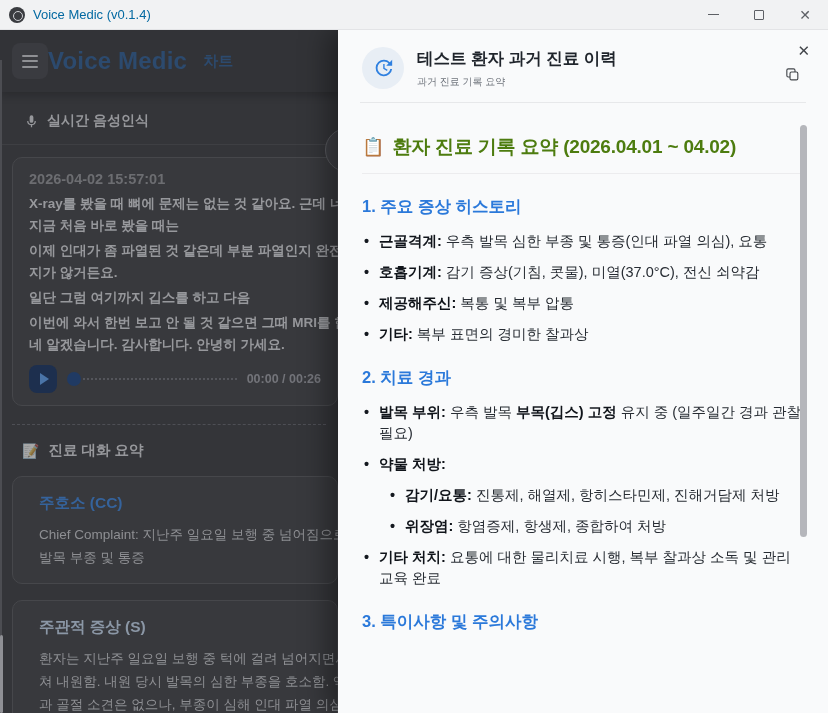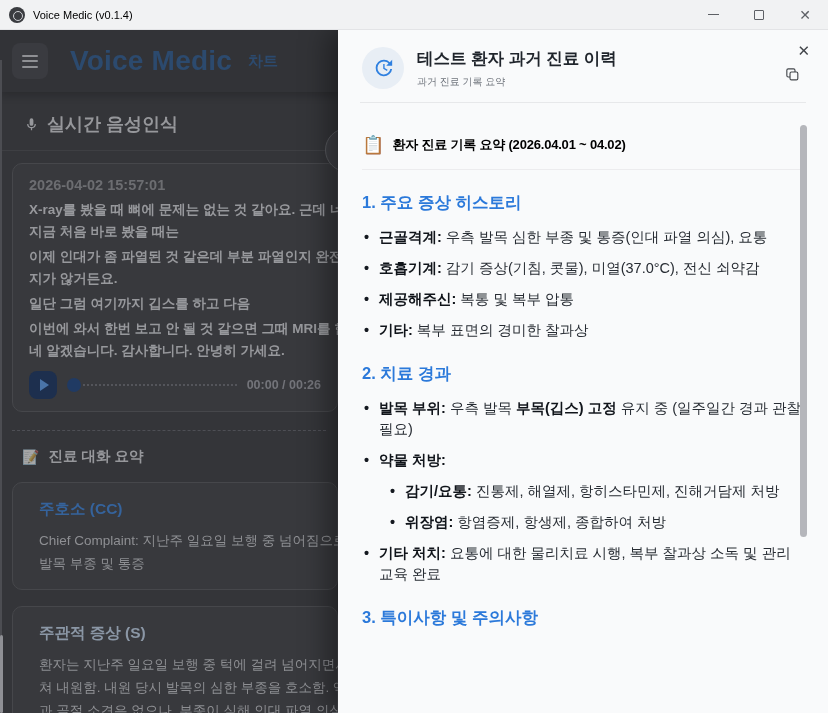--- a/index.html
+++ b/index.html
@@ -7,46 +7,46 @@
   body { font-family:"Liberation Sans","DejaVu Sans",sans-serif; background:#222; }
   .window { position:relative; width:828px; height:713px; background:#343539; overflow:hidden; }
 
   
   .titlebar { position:absolute; left:0; top:0; width:828px; height:30px; background:#f1f2f3;
               border-bottom:1px solid #e3e4e6; display:flex; align-items:center; z-index:30; }
   .app-icon { width:16px; height:16px; border-radius:50%; background:#3a3c40; margin:0 8px 0 9px;
               position:relative; }
   .app-icon::after{ content:""; position:absolute; left:4px; top:4px; width:8px; height:8px;
               border:1.5px solid #cfd1d5; border-radius:50%; }
-  .titlebar-title { font-size:11px; color:#000000; }
+  .titlebar-title { font-size:13px; color:#0369a1; }
   .win-controls { margin-left:auto; display:flex; align-items:center; height:100%; }
   .win-btn { width:46px; height:30px; display:flex; align-items:center; justify-content:center; color:#5d6065; cursor:default; }
   .glyph-min { width:11px; height:1.5px; background:#5d6065; display:block; }
   .glyph-max { width:10px; height:10px; border:1.5px solid #5d6065; border-radius:1px; display:block; }
   .glyph-close { font-size:14px; line-height:1; }
 
   
   .left-app { position:absolute; left:0; top:30px; width:338px; height:683px; background:#343539;
               overflow:hidden; color:#97989c; }
   .left-edge { position:absolute; left:0; top:30px; bottom:0; width:2px; background:#4c4d52; z-index:5; }
   .left-edge-thumb { position:absolute; left:0; bottom:0; width:3px; height:78px; background:#8f9095; border-radius:2px; z-index:6; }
 
   .left-header { height:62px; display:flex; align-items:center; padding:0 12px; background:#323337;
                  box-shadow:0 4px 8px rgba(0,0,0,0.18); position:relative; z-index:2; }
   .hamburger { width:36px; height:36px; border-radius:8px; background:#3a3b40; display:flex; flex-direction:column;
                justify-content:center; align-items:center; gap:3.5px; }
   .hamburger span { display:block; width:16px; height:2px; background:#8f9094; border-radius:1px; }
-  .brand { font-size:28px; font-weight:bold; color:#2c4a6e; margin-left:22px; letter-spacing:0.2px; }
+  .brand { font-size:24px; font-weight:bold; color:#2c4a6e; letter-spacing:0.2px; }
   .chart-label { font-size:15px; font-weight:bold; color:#2c4a6e; margin-left:16px; }
   .chart-input { margin-left:8px; height:36px; width:150px; flex:0 0 auto; background:#2e2f33;
                  border:1px solid #47484c; border-radius:6px; color:#7f8084;
                  font-family:"DejaVu Sans Mono","Liberation Mono",monospace; font-size:14px;
                  padding:0 10px; display:flex; align-items:center; white-space:nowrap; overflow:hidden; }
 
-  .stt-row { display:flex; align-items:center; gap:8px; margin:20px 0 0 24px; font-size:18px;
+  .stt-row { display:flex; align-items:center; gap:8px; margin:20px 0 0 24px; font-size:14px;
              font-weight:bold; color:#96979b; }
   .stt-row svg { width:15px; height:15px; fill:#96979b; }
   .record-circle { position:absolute; left:325px; top:98px; width:44px; height:44px; border-radius:50%;
                    background:#3e3f44; border:1px solid #595a5f; }
   .stt-divider { border:none; border-top:1px solid #3e3f43; margin-top:14px; }
 
   .t-card { margin:12px 12px 0 12px; width:calc(100% - 12px); background:#38393d; border:1px solid #46474b;
             border-radius:10px; padding:13px 16px 12px 16px;font-weight:bold; }
   .t-time { font-size:14.5px; color:#6c6d71; margin-bottom:6px; }
   .t-line { font-size:13.5px; line-height:22px; color:#97989c; white-space:nowrap; }
@@ -85,21 +85,21 @@
   .panel-close { position:absolute; top:13px; right:18px; font-size:15px; color:#43464b; line-height:1; cursor:default; }
   .panel-copy { position:absolute; top:36px; right:27px; cursor:default; }
   .panel-copy svg { width:17px; height:17px; stroke:#43464b; fill:none; stroke-width:1.6; }
   .ph-divider { border:none; border-top:1px solid #e7e8ea; margin:0 22px; }
 
   .content { padding:14px 26px 0 24px; position:relative; }
   .intro { font-size:14.5px; line-height:1.8; color:#3a3f45; max-width:436px; padding-bottom:15px;
            border-bottom:1px solid #ececee; }
   .h1-row { display:flex; align-items:center; gap:8px; padding:17px 0 13px 0; border-bottom:1px solid #ececee; }
   .h1-icon { font-size:18px; }
-  .h1-text { font-size:13px; font-weight:bold; color:#000000; letter-spacing:-0.2px; }
+  .h1-text { font-size:19px; font-weight:bold; color:#4d7c0f; letter-spacing:-0.2px; }
   .sec-title { font-size:16.5px; font-weight:bold; color:#2b79da; margin:22px 0 13px 0; }
   ul.bullets { list-style:none; }
   ul.bullets li { position:relative; padding-left:17px; margin-bottom:10px; font-size:14.5px; line-height:1.45;
                   color:#272c33; }
   ul.bullets li::before { content:"•"; position:absolute; left:2px; top:0; color:#14181f; font-weight:bold; }
   ul.bullets li.sub { margin-left:26px; }
   ul.bullets li strong { color:#10141a; font-weight:bold; }
 
   .panel-scrollbar { position:absolute; right:21px; top:95px; width:7px; height:412px; background:#b5b6bb;
                      border-radius:4px; z-index:25; }

